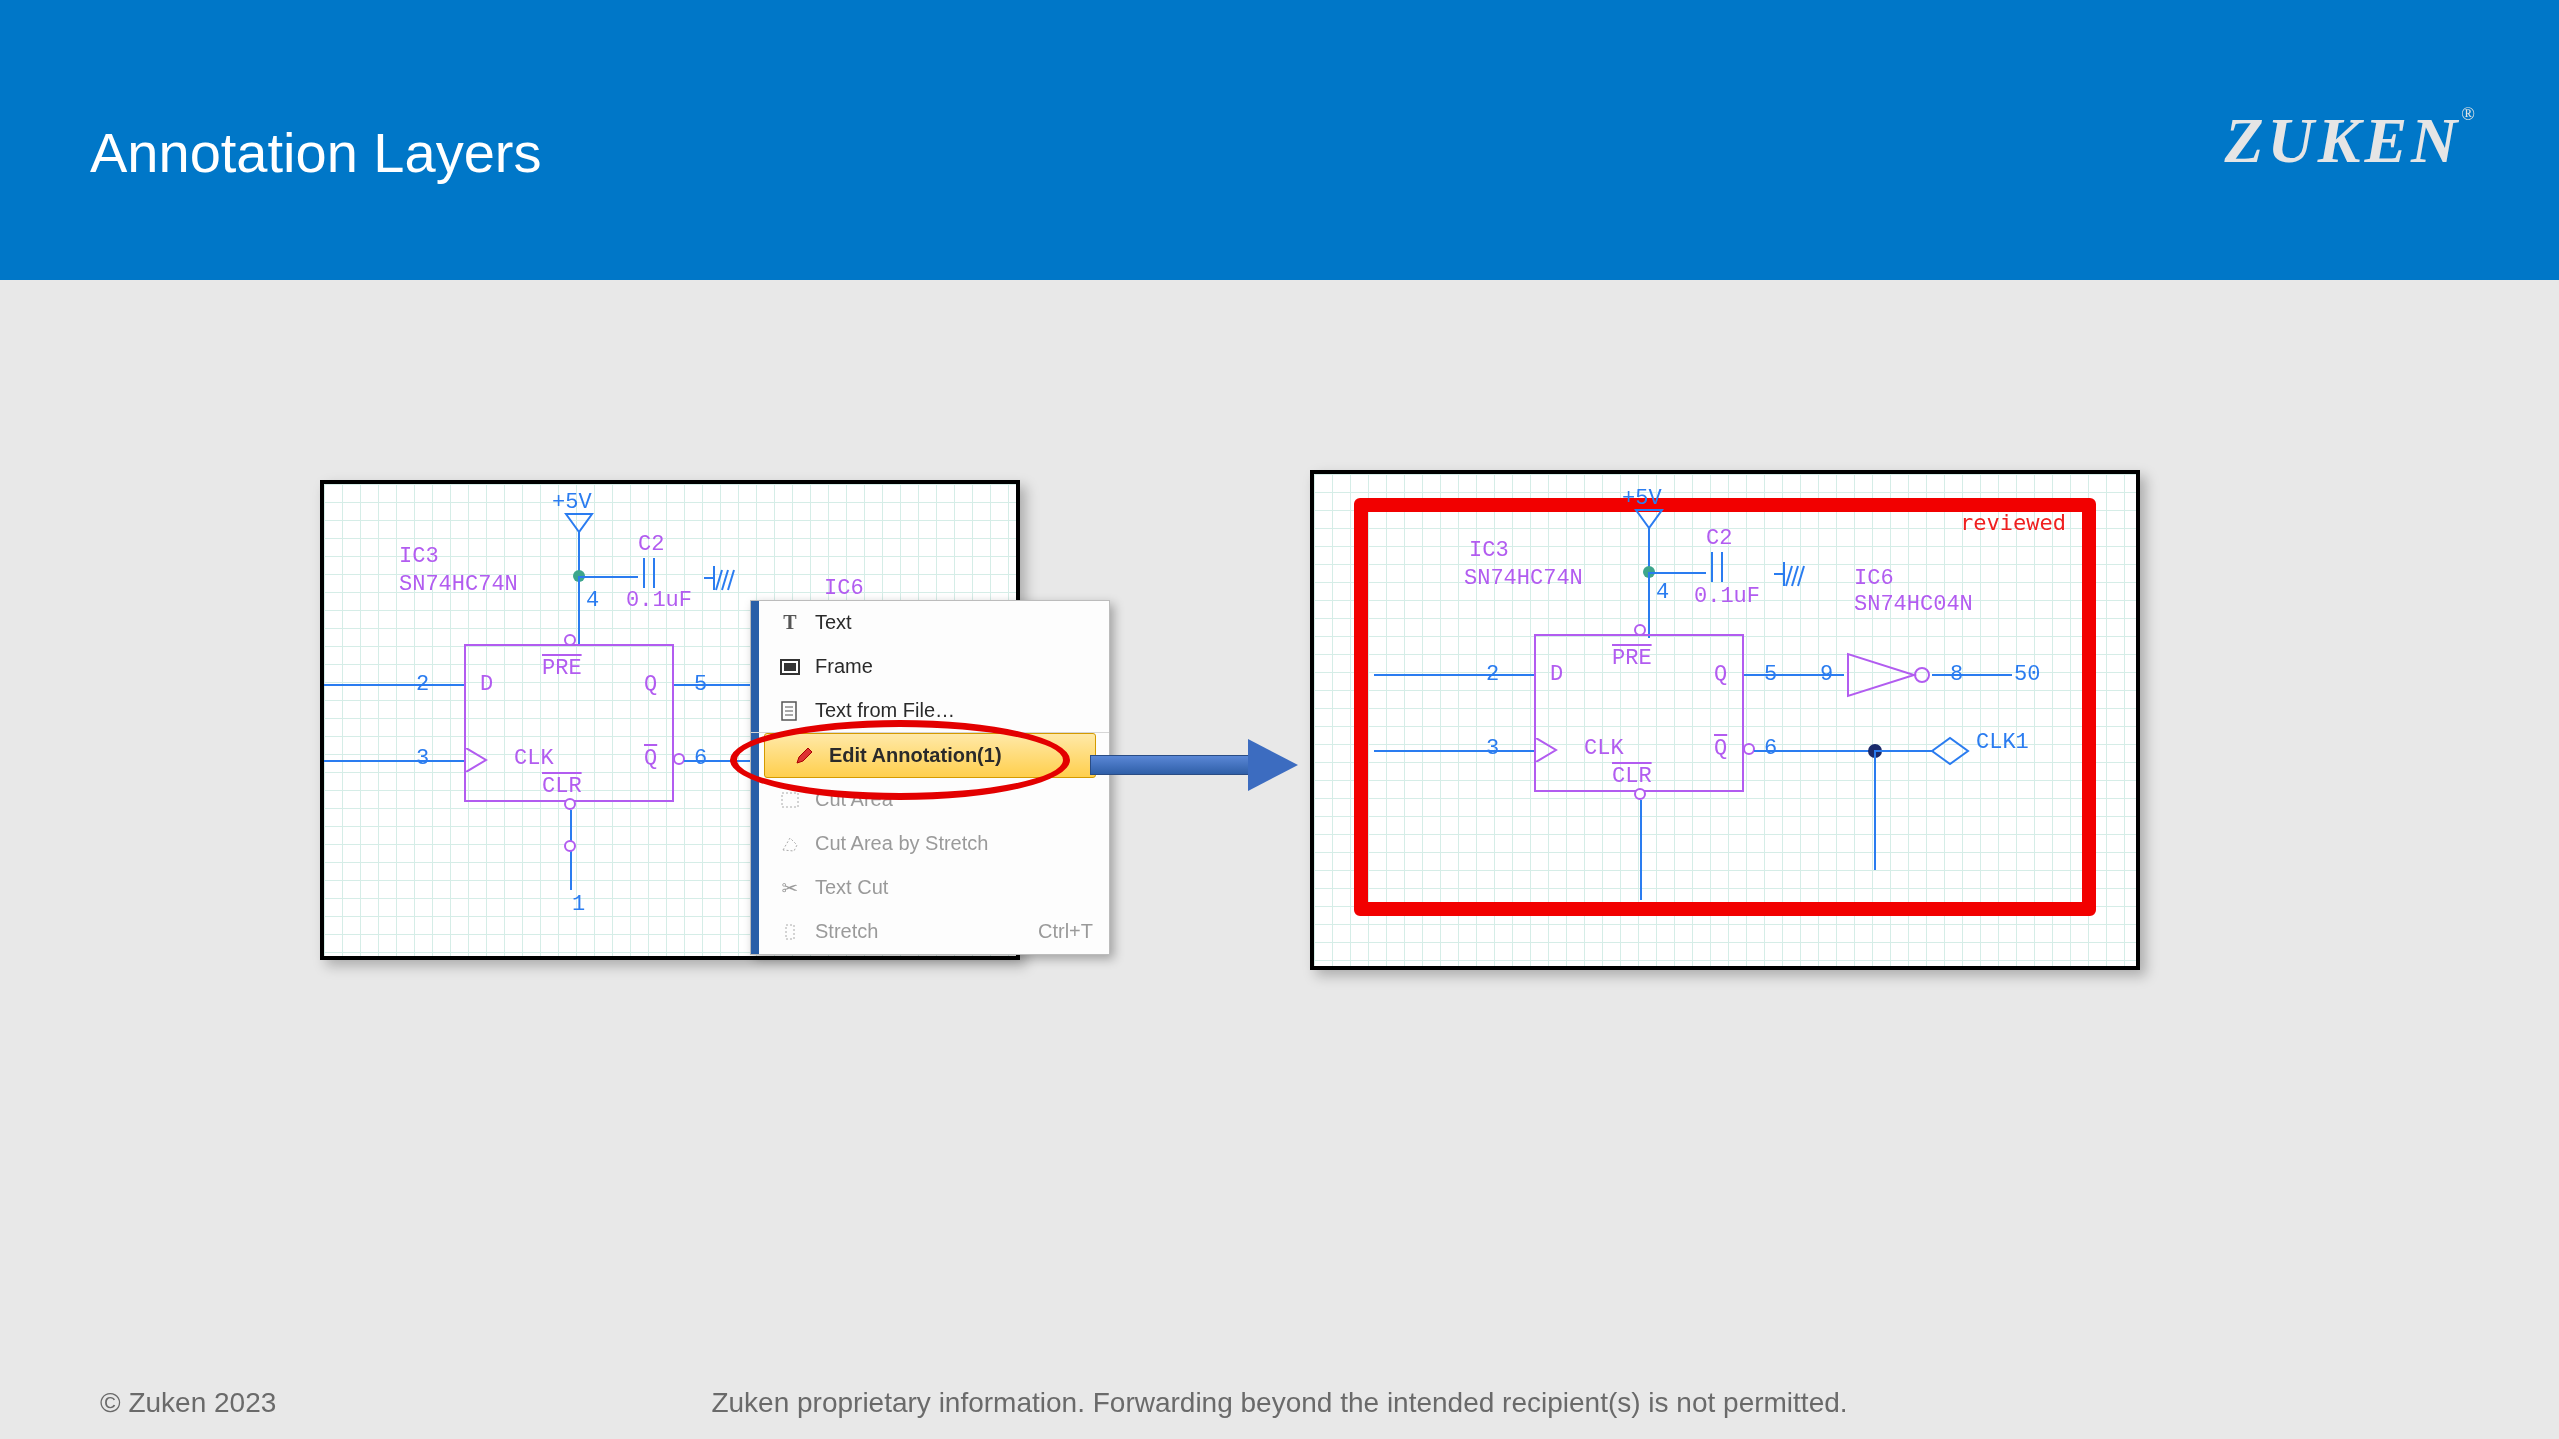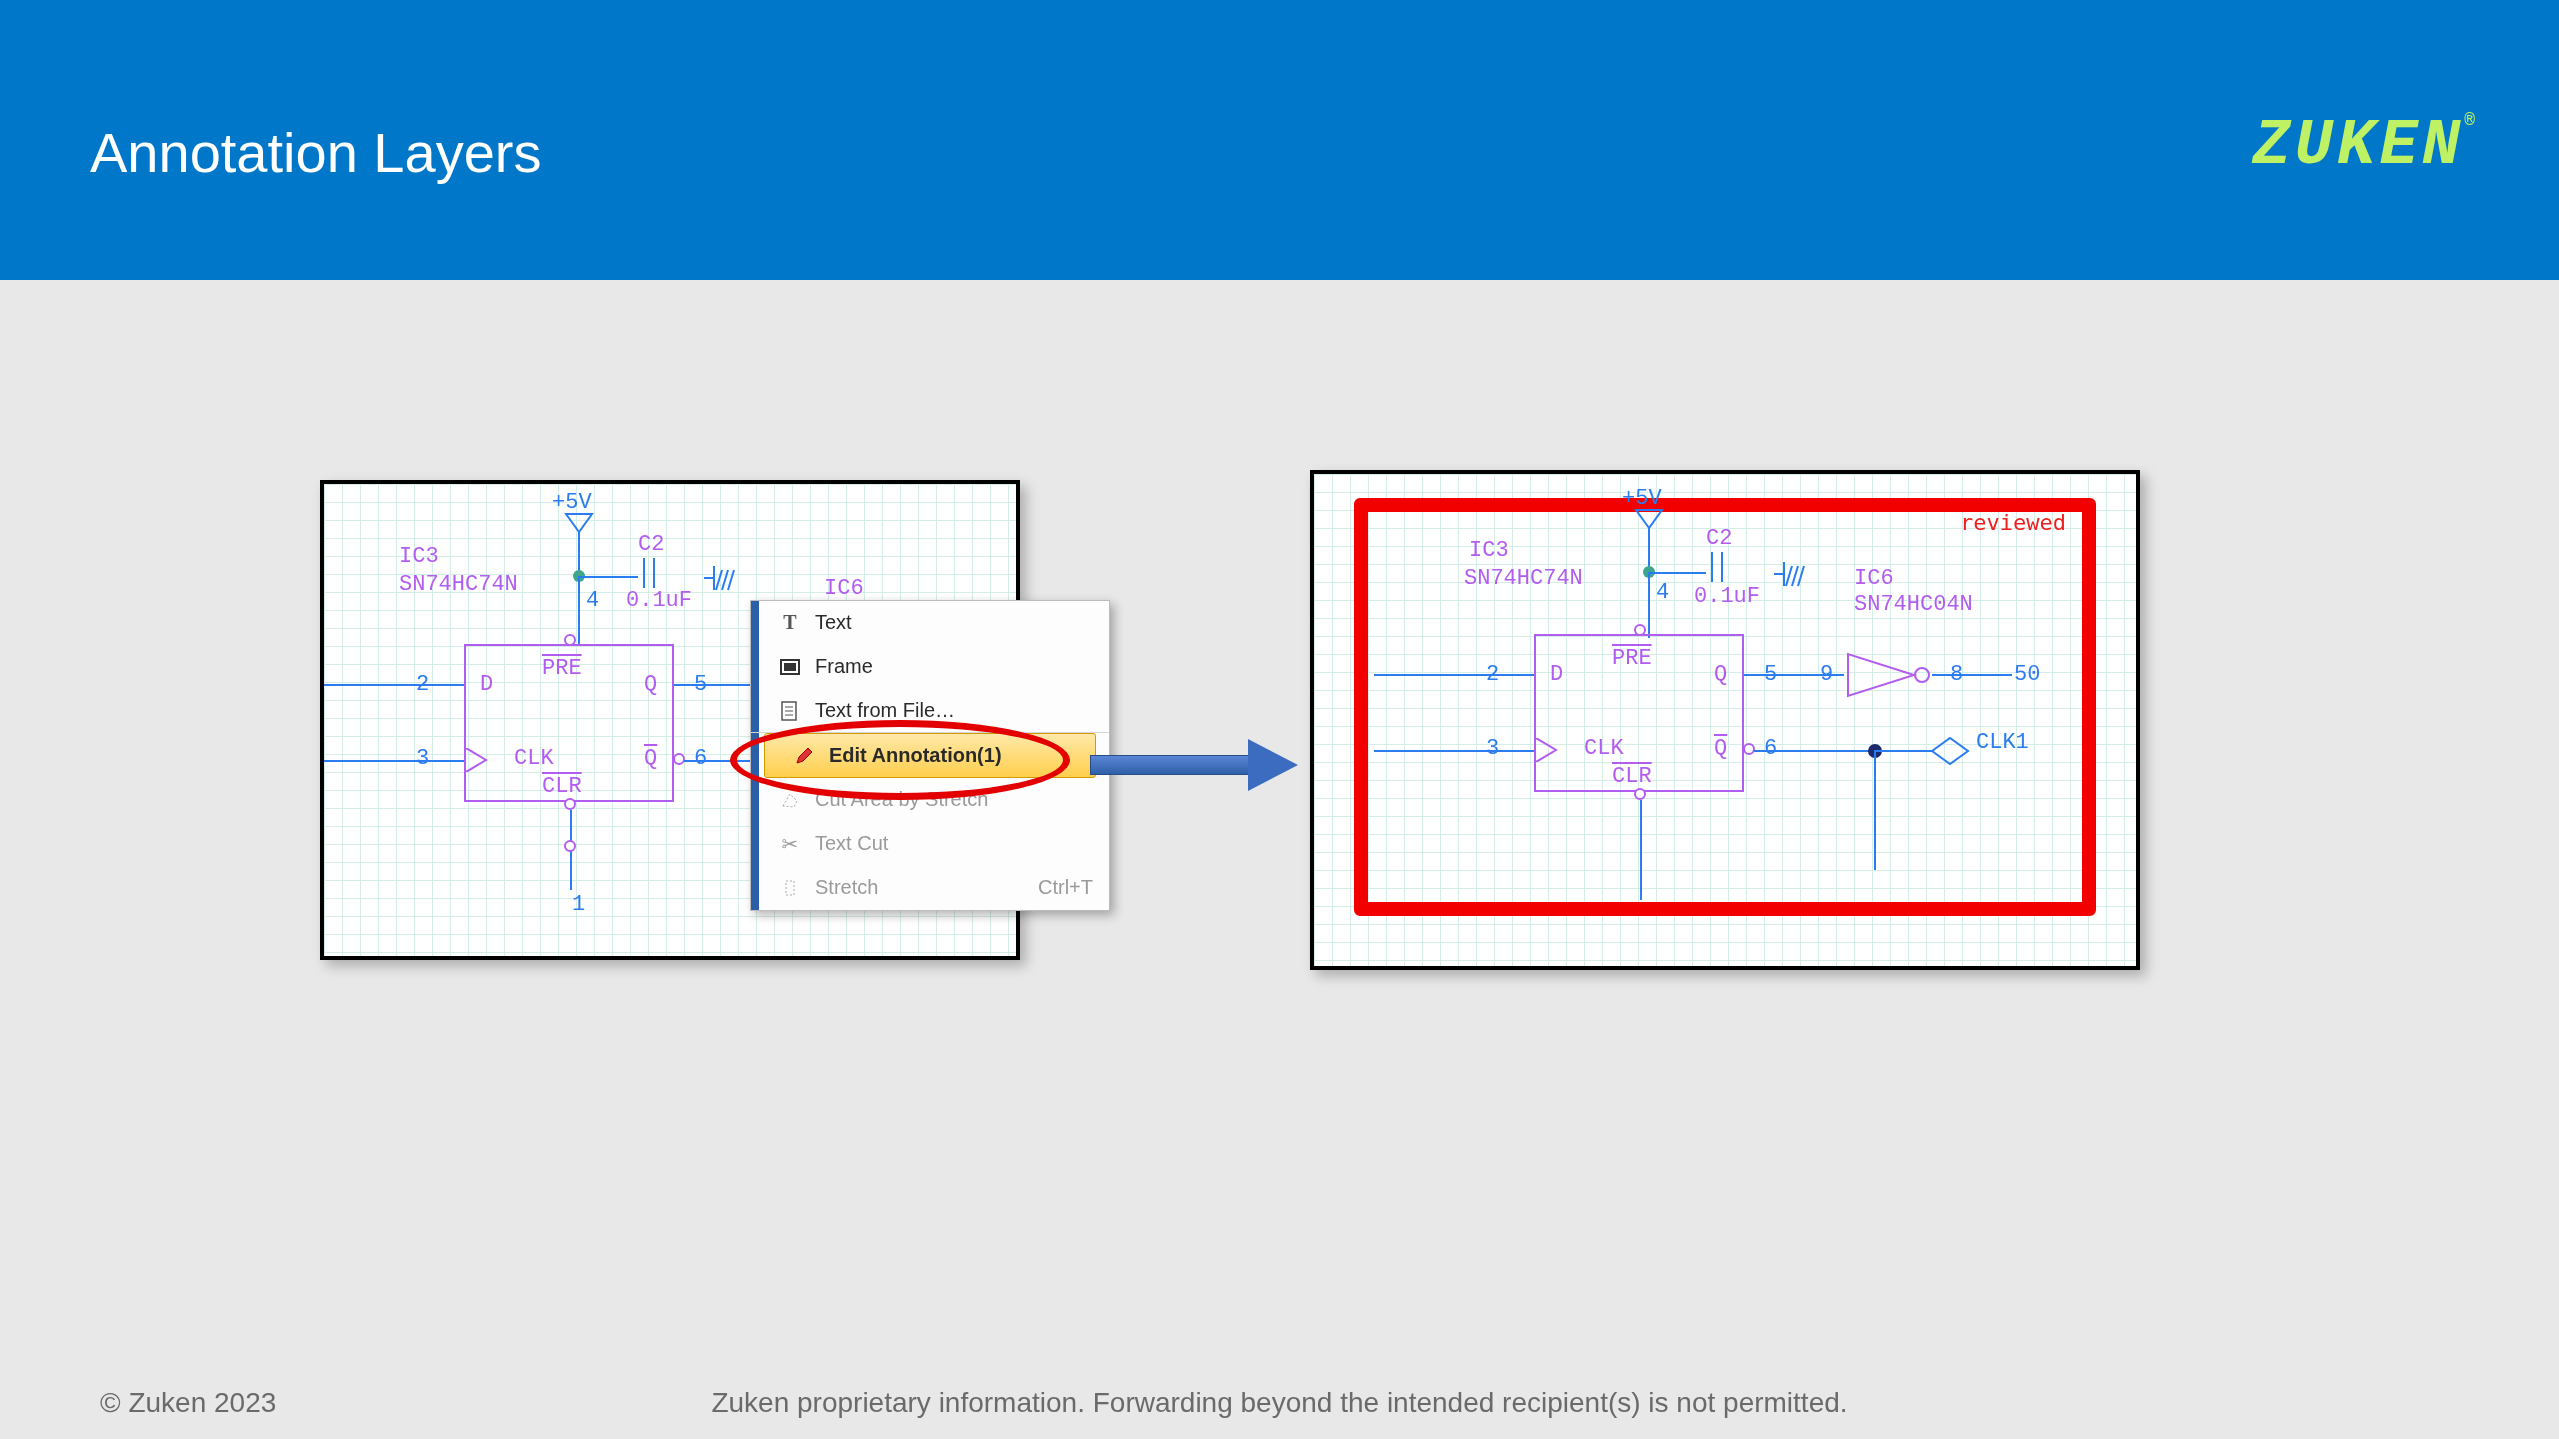--- a/index.html
+++ b/index.html
@@ -22,27 +22,27 @@
     color: #fff;
     font-size: 56px;
     font-weight: 400;
     position: absolute;
     left: 90px;
     top: 120px;
   }
   .logo {
     position: absolute;
     right: 80px;
-    top: 110px;
-    color: #bef264;
+    top: 104px;
+    color: #e5e5e5;
     font-size: 64px;
     font-weight: 900;
     font-style: italic;
     letter-spacing: 4px;
-    font-family: Liberation Mono, monospace;
+    font-family: Liberation Serif, serif;
   }
   .logo sup { font-size: 18px; vertical-align: top; font-style: normal; font-weight: 400;}
   .content {
     position: relative;
     width: 100%;
     height: calc(100% - 280px - 60px);
   }
   .footer {
     position: absolute;
     bottom: 10px;
@@ -254,20 +254,28 @@
       </span>
       <span>Text from File…</span>
     </div>
     <div class="ctx-row highlight sep-after">
       <span class="ctx-ico">
         <svg width="20" height="20">
             <path d="M3 17 L5 11 L14 2 L18 6 L9 15 Z" fill="#d33" stroke="#a00"></path>
           </svg>
       </span>
       <span style="font-weight:600;">Edit Annotation(1)</span>
+    </div>
+    <div class="ctx-row disabled">
+      <span class="ctx-ico">
+        <svg width="20" height="18">
+            <rect x="2" y="2" width="16" height="14" fill="none" stroke="#aaa" stroke-dasharray="2 2"></rect>
+          </svg>
+      </span>
+      <span>Cut Area</span>
     </div>
     <div class="ctx-row disabled">
       <span class="ctx-ico">
         <svg width="20" height="18">
             <polygon points="3,15 10,3 17,10 14,16" fill="none" stroke="#aaa" stroke-dasharray="2 2"></polygon>
           </svg>
       </span>
       <span>Cut Area by Stretch</span>
     </div>
     <div class="ctx-row disabled">

